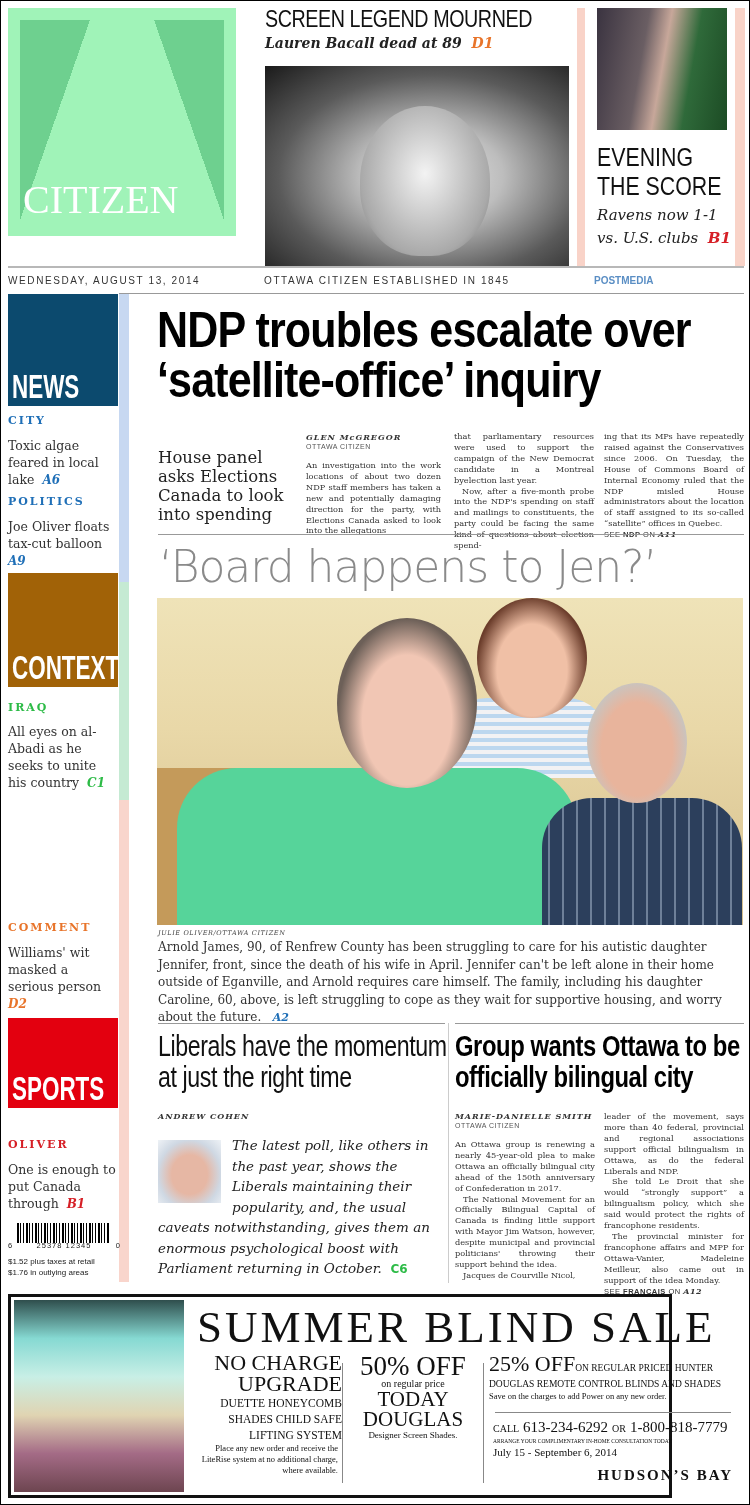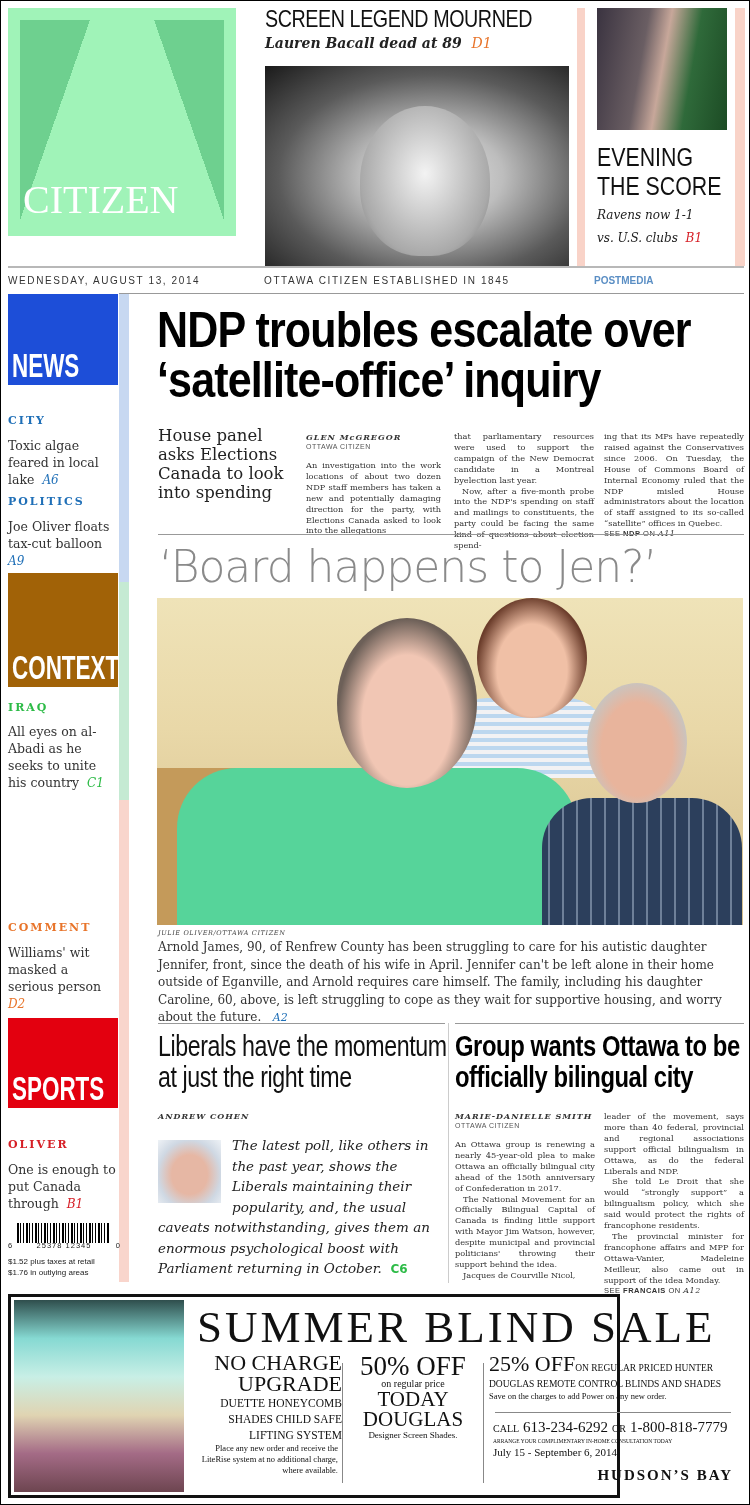--- a/index.html
+++ b/index.html
@@ -8,41 +8,41 @@
 .abs{position:absolute}
 
 .logo{left:7px;top:7px;width:228px;height:228px;background:#a0f3b8;overflow:hidden}
 .logo .beamL2{position:absolute;left:12px;top:12px;width:70px;height:200px;background:linear-gradient(to right bottom,#6ed08f 50%,transparent 50%)}
 .logo .beamR2{position:absolute;right:12px;top:12px;width:70px;height:200px;background:linear-gradient(to left bottom,#6ed08f 50%,transparent 50%)}
 .logo .t1,.logo .t2{position:absolute;left:15px;font-family:"Liberation Serif",serif;color:#fff;font-size:40px;letter-spacing:0px;line-height:38px}
 .logo .t1{top:135px}
 .logo .t2{top:173px}
 .headline-top{left:264px;top:4px;font-family:"Liberation Sans",sans-serif;font-size:24px;letter-spacing:-0.5px;transform:scaleX(0.82);transform-origin:left;color:#111;white-space:nowrap}
 .sub-top{left:264px;top:34px;font-family:"DejaVu Serif",serif;font-style:italic;font-size:14px;font-weight:bold;color:#222}
-.ref{font-family:"DejaVu Serif",serif;font-style:italic;font-weight:normal}
+.ref{font-family:"DejaVu Serif",serif;font-style:italic;font-weight:bold}
 .bacall{left:264px;top:65px;width:304px;height:200px;background:radial-gradient(ellipse at 55% 55%,#e6e6e6 0%,#bdbdbd 30%,#5a5a5a 65%,#1a1a1a 100%)}
 .bacall .face{position:absolute;left:95px;top:40px;width:130px;height:150px;border-radius:50% 50% 45% 45%;background:radial-gradient(ellipse at 50% 45%,#f3f3f3,#a9a9a9 70%,#6a6a6a)}
 .sports-promo{left:576px;top:7px;width:168px;height:258px;background:#f9d3c8}
 .sports-inner{position:absolute;left:8px;top:0;width:150px;height:258px;background:#fff}
 .bball{position:absolute;left:12px;top:0;width:130px;height:122px;background:linear-gradient(100deg,#3a3340 0%,#6a5e63 35%,#c7a79a 50%,#2f6a3a 70%,#1c4b24 100%)}
 .promo-title{position:absolute;left:12px;top:135px;font-family:"Liberation Sans",sans-serif;font-size:26px;line-height:29px;transform:scaleX(0.82);transform-origin:left;color:#111;white-space:nowrap}
-.promo-sub{position:absolute;left:12px;top:196px;font-family:"DejaVu Serif",serif;font-style:italic;font-size:12px;line-height:23px;color:#222}
+.promo-sub{position:absolute;left:12px;top:196px;font-family:"DejaVu Serif",serif;font-style:italic;font-size:15px;line-height:23px;color:#222}
 .rule{background:#b8b8b8;height:2px}
 .dateline{top:274px;font-family:"Liberation Sans",sans-serif;font-size:10px;letter-spacing:1.6px;color:#333}
 .postmedia{left:593px;top:274px;font-family:"Liberation Sans",sans-serif;font-weight:bold;font-size:10px;color:#5a8ec4}
 
 .sec-strip{left:118px;width:10px}
 .sec-box{left:7px;width:110px;font-family:"Liberation Sans",sans-serif;font-weight:bold;color:#fff;font-size:34px;padding-left:4px;display:flex;align-items:flex-end}
 .sec-box span{display:inline-block;transform:scaleX(0.66);transform-origin:left bottom;line-height:32px;padding-bottom:4px}
 .kicker{left:7px;font-family:"DejaVu Serif",serif;font-weight:bold;font-size:11px;letter-spacing:2px}
 .teaser{left:7px;width:108px;font-family:"DejaVu Serif",serif;font-size:12.5px;line-height:17px;color:#333}
 .teaser .ref{font-size:12px}
 
 .lead-head{left:156px;top:304px;font-family:"Liberation Sans",sans-serif;font-weight:bold;font-size:50px;line-height:50px;letter-spacing:-1px;transform:scaleX(0.86);transform-origin:left;color:#000;white-space:nowrap}
-.deck{left:157px;top:425px;width:140px;font-family:"DejaVu Serif",serif;font-size:16.5px;line-height:19px;color:#222}
+.deck{left:157px;top:447px;width:140px;font-family:"DejaVu Serif",serif;font-size:16.5px;line-height:19px;color:#222}
 .byline{font-family:"DejaVu Serif",serif;font-style:italic;font-weight:bold;font-size:8px;letter-spacing:1px;color:#333}
 .credit{font-family:"Liberation Sans",sans-serif;font-size:7px;letter-spacing:0.5px;color:#555}
 .body-col{font-family:"DejaVu Serif",serif;font-size:8.2px;line-height:10.9px;color:#333;text-align:justify}
 .body-col p{text-indent:8px}
 .body-col p.first{text-indent:0}
 .seeref{font-family:"Liberation Sans",sans-serif;font-size:7.5px;color:#333;letter-spacing:0.5px}
 .seeref b{font-family:"Liberation Sans",sans-serif}
 .seeref .ref{font-size:8px}
 .jen-head{left:158px;top:540px;font-family:"DejaVu Sans",sans-serif;font-weight:300;font-size:44px;color:#8a8a8a;letter-spacing:-1px;white-space:nowrap}
 .photo{left:156px;top:597px;width:586px;height:327px;background:linear-gradient(180deg,#efe3b8 0%,#e9d8a8 40%,#d6c08e 100%);overflow:hidden}
@@ -58,21 +58,21 @@
 .cutline .ref{color:#1f6fb7;font-size:11px}
 
 .op-head{left:157px;top:1030px;font-family:"Liberation Sans",sans-serif;font-size:29px;line-height:31px;letter-spacing:-0.5px;transform:scaleX(0.80);transform-origin:left;color:#111;white-space:nowrap}
 .op-byline{left:157px;top:1110px}
 .mugshot{left:157px;top:1139px;width:63px;height:63px;background:radial-gradient(ellipse at 50% 55%,#e6b7a4 40%,#cfd8e3 70%,#eef2f6)}
 .op-text{left:157px;top:1134px;width:290px;font-family:"DejaVu Serif",serif;font-style:italic;font-size:13.5px;line-height:20.5px;color:#222}
 .op-text .indent{display:block;padding-left:74px}
 .op-text .ref{font-family:"DejaVu Sans",sans-serif;font-style:normal;font-weight:bold;color:#2dbb47;font-size:12px}
 .bil-head{left:454px;top:1030px;font-family:"Liberation Sans",sans-serif;font-weight:bold;font-size:29px;line-height:31px;letter-spacing:-0.5px;transform:scaleX(0.82);transform-origin:left;color:#000;white-space:nowrap}
 
-.ad{left:7px;top:1293px;width:612px;height:204px;border:3px solid #111;background:#fff}
+.ad{left:7px;top:1293px;width:664px;height:204px;border:3px solid #111;background:#fff}
 .ad-photo{position:absolute;left:3px;top:3px;width:170px;height:192px;background:linear-gradient(180deg,#2f4e4d 0%,#86d9d2 20%,#c8efe6 40%,#e0d4b2 60%,#a46b86 80%,#6d4550 100%)}
 .ad-title{position:absolute;left:186px;top:4px;font-family:"Liberation Serif",serif;font-size:45px;letter-spacing:3px;color:#111;white-space:nowrap}
 .ad-c1{position:absolute;left:177px;top:56px;width:154px;text-align:right;font-family:"Liberation Serif",serif;color:#111}
 .ad-c2{position:absolute;left:332px;top:56px;width:140px;text-align:center;font-family:"Liberation Serif",serif;color:#111}
 .ad-c3{position:absolute;left:478px;top:56px;width:250px;font-family:"Liberation Serif",serif;color:#111}
 .vrule{position:absolute;width:1px;background:#888}
 </style>
 </head>
 <body>
 
@@ -110,21 +110,21 @@
   <div class="abs rule" style="left:7px;top:265px;width:736px;"></div>
   <div class="abs dateline" style="left:7px">WEDNESDAY, AUGUST 13, 2014</div>
   <div class="abs dateline" style="left:263px">OTTAWA CITIZEN ESTABLISHED IN 1845</div>
   <div class="abs postmedia">POSTMEDIA</div>
   <div class="abs" style="left:118px;top:292px;width:625px;height:1px;background:#999"></div>
 
   <div class="abs sec-strip" style="top:293px;height:288px;background:#c7d8f1"></div>
   <div class="abs sec-strip" style="top:581px;height:218px;background:#c5ead3"></div>
   <div class="abs sec-strip" style="top:799px;height:482px;background:#f9d5cc"></div>
 
-  <div class="abs sec-box" style="top:293px;height:91px;background:#1d4ed8">
+  <div class="abs sec-box" style="top:293px;height:112px;background:#0c4a6e">
       <span>NEWS</span>
     </div>
   <div class="abs kicker" style="top:413px;color:#1f6fb7">CITY</div>
   <div class="abs teaser" style="top:436px"><span>Toxic algae feared in local lake</span>&nbsp; <span class="ref" style="color:#1f6fb7">A6</span></div>
   <div class="abs kicker" style="top:494px;color:#1f6fb7">POLITICS</div>
   <div class="abs teaser" style="top:517px"><span>Joe Oliver floats tax-cut balloon</span>&nbsp; <span class="ref" style="color:#1f6fb7">A9</span></div>
 
   <div class="abs sec-box" style="top:572px;height:114px;background:#a16207">
       <span>CONTEXT</span>
     </div>

